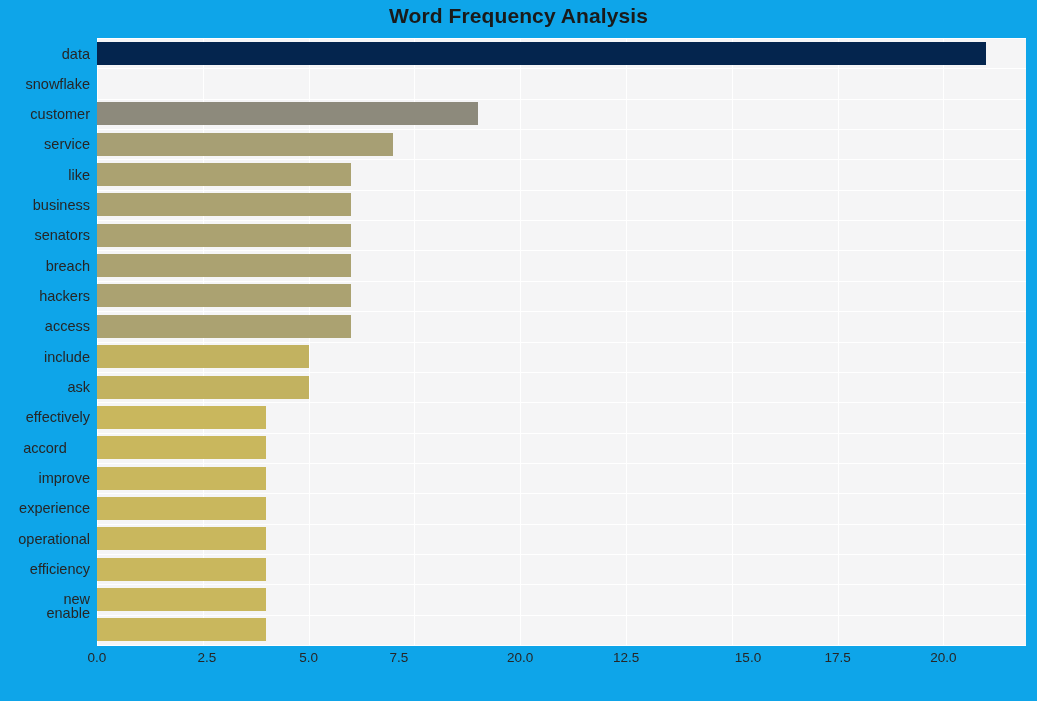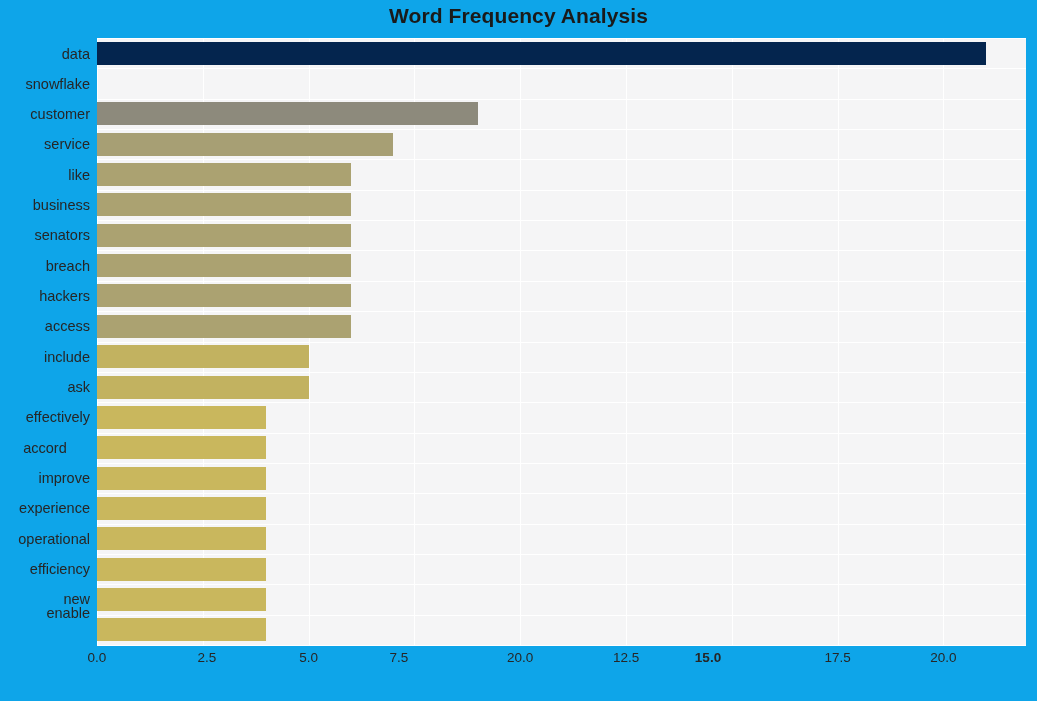--- a/index.html
+++ b/index.html
@@ -207,19 +207,19 @@
       <div class="ytick" style="top: 566px;">enable</div>
     </div>
 
   <div id="xlabels">
       <div class="xtick" style="left: 0px;">0.0</div>
       <div class="xtick" style="left: 110px;">2.5</div>
       <div class="xtick" style="left: 211.617px;">5.0</div>
       <div class="xtick" style="left: 302px;">7.5</div>
       <div class="xtick" style="left: 423.235px;">20.0</div>
       <div class="xtick" style="left: 529.043px;">12.5</div>
-      <div class="xtick" style="left: 611px; font-weight: bold;">15.0</div>
+      <div class="xtick" style="left: 651px;">15.0</div>
       <div class="xtick" style="left: 740.661px;">17.5</div>
       <div class="xtick" style="left: 846.469px;">20.0</div>
     </div>
 
 
 </div>
 
 </body></html>

